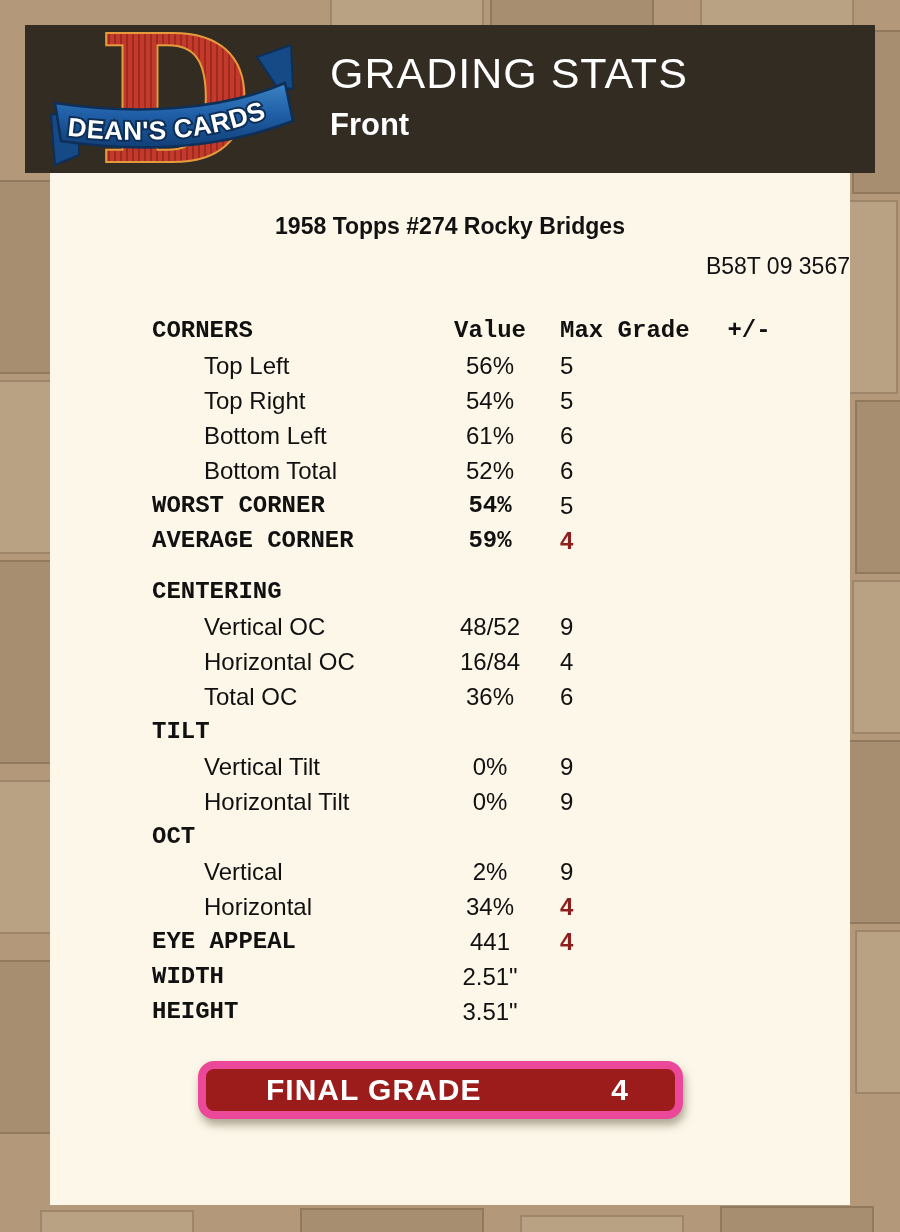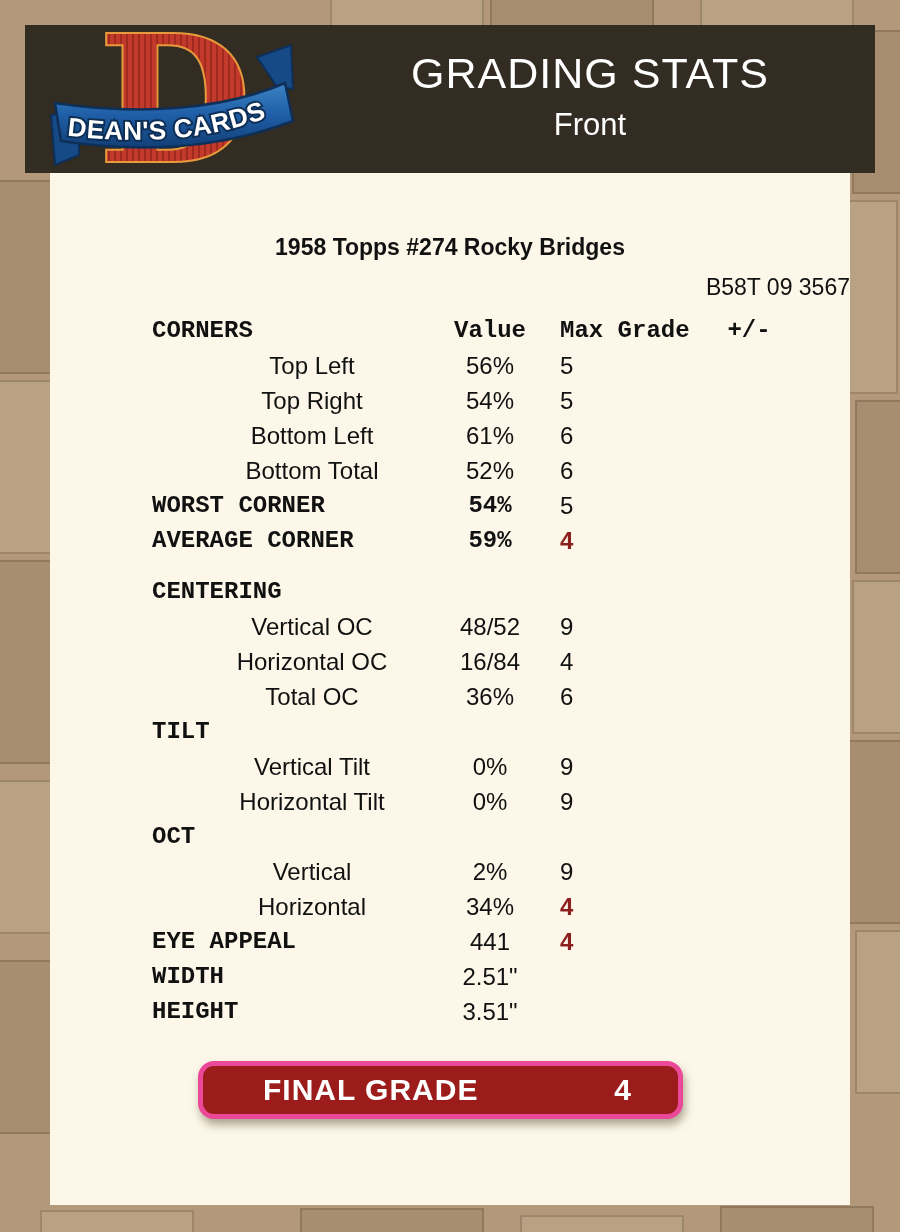--- a/index.html
+++ b/index.html
@@ -18,46 +18,46 @@
   }
   .bg-card.dark{background:rgba(70,50,25,.10);}
   
   .header{
     position:absolute;left:25px;top:25px;width:850px;height:148px;
     background:#332c22;z-index:2;
   }
   .logo{position:absolute;left:20px;top:2px;width:255px;height:144px;}
   .titles{
     position:absolute;left:305px;top:22px;width:520px;
-    text-align:center;color:#ffffff;
+    color:#ffffff;
   }
   .title-main{font-size:43px;font-weight:400;letter-spacing:1px;line-height:52px;}
-  .title-sub{font-size:31px;font-weight:400;line-height:44px;margin-top:4px;}
+  .title-sub{font-size:31px;font-weight:700;line-height:44px;margin-top:4px;}
   
   .panel{
     position:absolute;left:50px;top:173px;width:800px;height:1032px;
     background:#fcf7e8;z-index:1;
   }
-  .card-title{margin-top:60px;text-align:center;font-size:23px;font-weight:bold;line-height:28px;}
+  .card-title{margin-top:39px;text-align:center;font-size:23px;font-weight:bold;line-height:28px;}
   .card-serial{margin-top:12px;text-align:right;font-size:23px;line-height:28px;}
   
   .stats{position:absolute;left:102px;top:140px;width:660px;font-size:24px;}
   .r{display:flex;height:35px;line-height:35px;align-items:center;}
   .c-label{width:268px;text-align:left;white-space:nowrap;}
   .c-value{width:140px;text-align:center;white-space:nowrap;}
   .c-grade{width:134px;text-align:left;white-space:nowrap;}
   .c-pm{width:110px;text-align:center;white-space:nowrap;}
-  .ind{padding-left:52px;box-sizing:border-box;text-align:center;}
+  .ind{padding-left:52px;box-sizing:border-box;}
   .b{font-weight:bold;font-family:Liberation Mono, monospace;}
   .red{color:#8e1f1f;font-weight:bold;}
   .gap-above{margin-top:16px;}
   
   .final-grade{
     position:absolute;left:148px;top:888px;width:485px;height:58px;
-    background:#9c1c1c;border:5px solid #ec4899;border-radius:16px;
+    background:#9c1c1c;border:8px solid #ec4899;border-radius:16px;
     box-shadow:2px 6px 8px rgba(100,88,66,.5);
     display:flex;align-items:center;justify-content:space-between;
     box-sizing:border-box;padding:0 46px 0 60px;
     color:#ffffff;font-size:30px;font-weight:bold;letter-spacing:1px;
   }
 </style>
 </head>
 <body>
 
 <div class="bg-collage">

